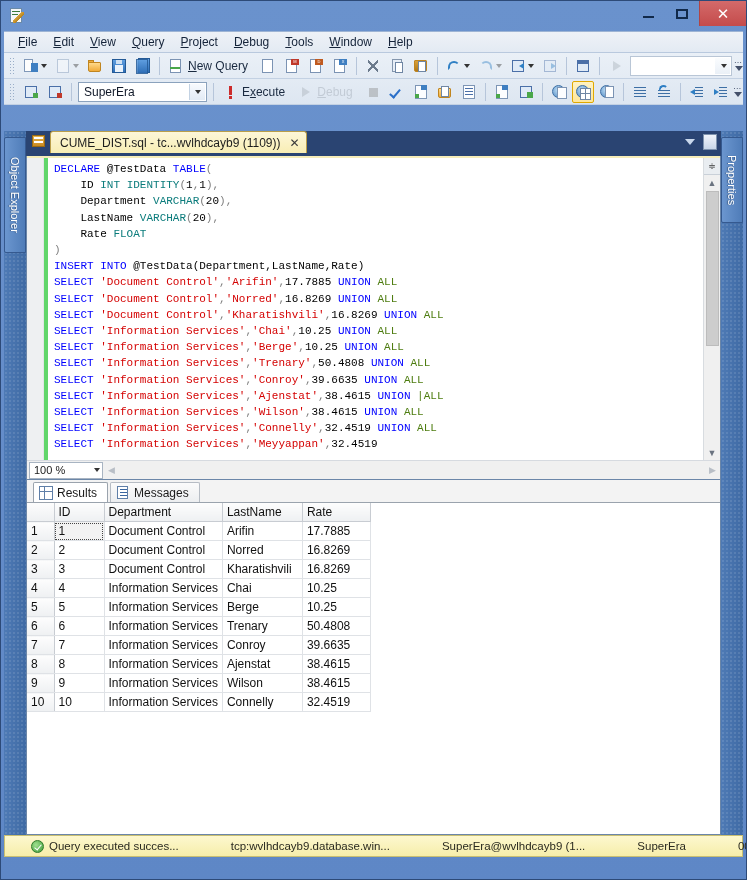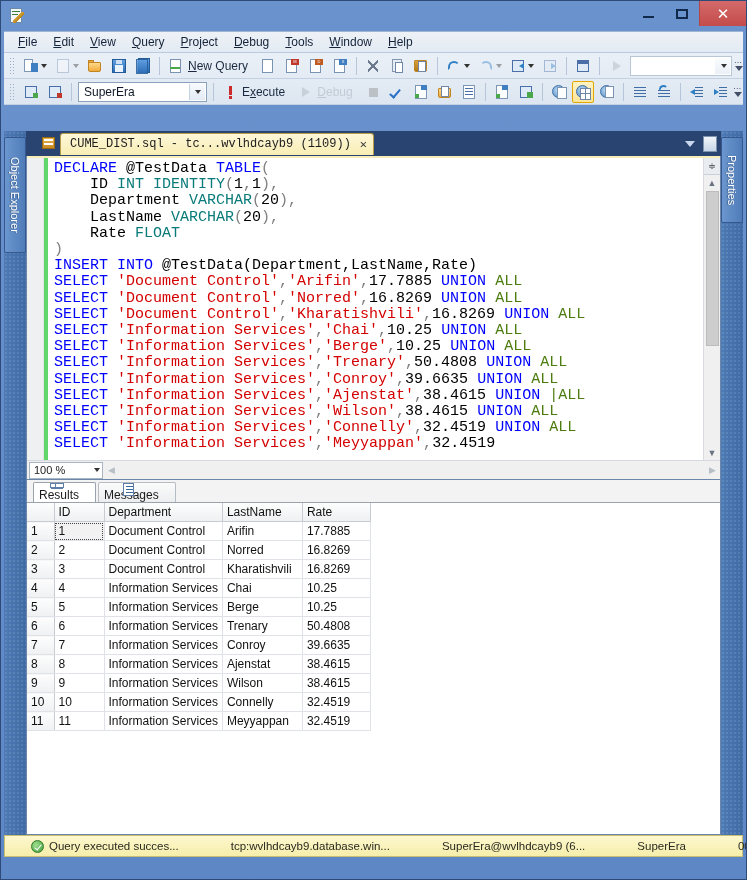--- a/index.html
+++ b/index.html
@@ -256,25 +256,24 @@
 
   .docarea {
     flex: 1;
     display: flex; flex-direction: column;
     min-width: 0;
   }
 
   
   .tabstrip {
     height: 25px;
-    display: flex; align-items: center;
+    display: flex; align-items: flex-start;
     background: #2a4472;
-    padding-left: 12px;
-    position: relative;
-    font-family: Liberation Mono, monospace;
+    padding-left: 2px;
+    position: relative;
   }
   .tabstrip .tabicon {
     width: 18px; height: 20px; margin: 0 2px 1px 2px;
     position: relative; flex: 0 0 18px;
   }
   .tabstrip .tabicon .b1 { position:absolute; left:2px; top:4px; width:13px; height:12px; background:linear-gradient(to bottom,#e8b44a,#c98a20); border:1px solid #9a6a14; }
   .tabstrip .tabicon .b2 { position:absolute; left:4px; top:6px; width:9px; height:2px; background:#fff; box-shadow:0 4px 0 #fff; }
   .doctab {
     height: 22px;
     background: linear-gradient(to bottom, #fdf7d8, #f8edb4);
@@ -313,21 +312,21 @@
   .editor-top-accent { height: 2px; background: #f6edb9; }
   .editor-body { flex: 1; display: flex; min-height: 0; overflow: hidden; }
   .gutter {
     width: 17px; background: #eef0f2; flex: 0 0 17px;
     border-right: 1px solid #e2e5e8;
   }
   .changebar { width: 4px; background: #61d66b; flex: 0 0 4px; }
   .code {
     flex: 1;
     font-family: "Liberation Mono", "DejaVu Sans Mono", monospace;
-    font-size: 15px;
+    font-size: 11px;
     line-height: 16.2px;
     padding: 3px 0 0 6px;
     white-space: pre;
     overflow: hidden;
     color: #000;
     position: relative;
   }
   .k  { color: #0000ff; }          
   .dt { color: #0a7b7b; }          
   .s  { color: #d40000; }          
@@ -384,27 +383,26 @@
     overflow: hidden;
   }
   .res-tabs {
     height: 22px; display: flex; align-items: flex-end;
     background: #f3f3f3;
     padding-left: 6px;
     flex: 0 0 22px;
   }
   .res-tab {
     height: 20px; display: flex; align-items: center;
-    padding: 0 16px 0 5px;
+    padding: 0 10px 0 5px;
     font-size: 12px; color: #1a1a1a;
     border: 1px solid #b6bcc4; border-bottom: none;
     background: linear-gradient(to bottom,#fbfbfb,#eceef0);
     border-radius: 2px 2px 0 0;
     margin-right: 2px;
-    flex-direction: column;
   }
   .res-tab.sel { background: #fff; border-color: #9aa3ad; }
   .res-tab .ti { width: 14px; height: 14px; margin-right: 4px; position: relative; }
   .res-tab .ti .gridico { position:absolute; inset:0; background:#fff; border:1px solid #5f7fa8; }
   .res-tab .ti .gridico::before { content:""; position:absolute; left:0; right:0; top:4px; height:1px; background:#5f7fa8; }
   .res-tab .ti .gridico::after { content:""; position:absolute; top:0; bottom:0; left:4px; width:1px; background:#5f7fa8; }
   .res-tab .ti .msgico { position:absolute; left:1px; top:0; width:11px; height:13px; background:#fff; border:1px solid #5f7fa8; }
   .res-tab .ti .msgico::before { content:""; position:absolute; left:2px; top:2px; width:7px; height:1px; background:#3a66a0; box-shadow:0 3px 0 #3a66a0, 0 6px 0 #3a66a0; }
 
   .grid-wrap {
@@ -937,27 +935,20 @@
                   <td class="col-ln">Wilson</td>
                   <td class="col-rate">38.4615</td>
                 </tr>
                 <tr>
                   <td class="rowhdr col-rh">10</td>
                   <td class="col-id">10</td>
                   <td class="col-dept">Information Services</td>
                   <td class="col-ln">Connelly</td>
                   <td class="col-rate">32.4519</td>
                 </tr>
-                <tr>
-                  <td class="rowhdr col-rh">11</td>
-                  <td class="col-id">11</td>
-                  <td class="col-dept">Information Services</td>
-                  <td class="col-ln">Meyyappan</td>
-                  <td class="col-rate">32.4519</td>
-                </tr>
               </tbody>
           </table>
         </div>
       </div>
 
     </div>
 
     <div class="sidetab right">
       <div class="dots-bg"></div>
       <div class="vtab">
@@ -968,21 +959,21 @@
 
   <div class="statuswrap">
     <div class="qstatus">
       <div class="seg">
         <span class="okcircle"></span>
         <span>Query executed succes...</span>
       </div>
       <div class="sep"></div>
       <div class="seg">tcp:wvlhdcayb9.database.win...</div>
       <div class="sep"></div>
-      <div class="seg">SuperEra@wvlhdcayb9 (6...</div>
+      <div class="seg">SuperEra@wvlhdcayb9 (1...</div>
       <div class="sep"></div>
       <div class="seg">SuperEra</div>
       <div class="sep"></div>
       <div class="seg">00:00:00</div>
       <div class="sep"></div>
       <div class="seg">11 rows</div>
     </div>
   </div>
 
 

